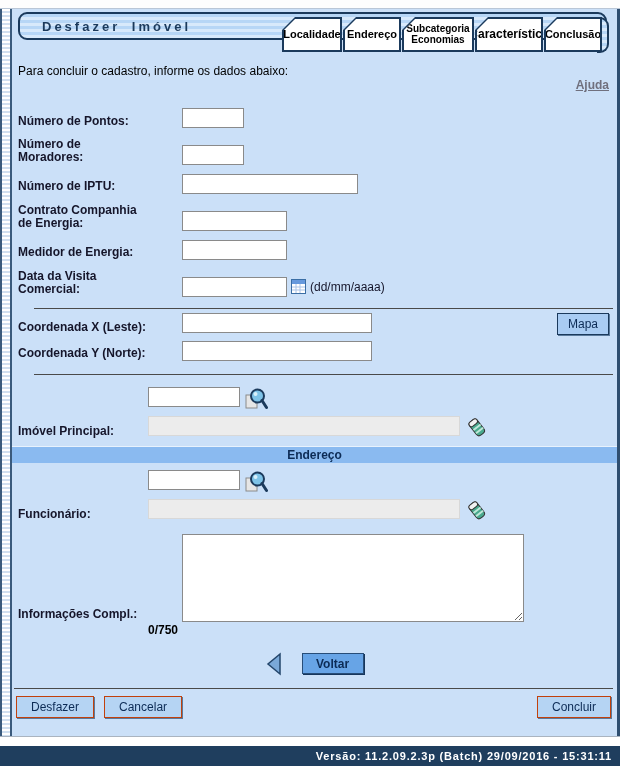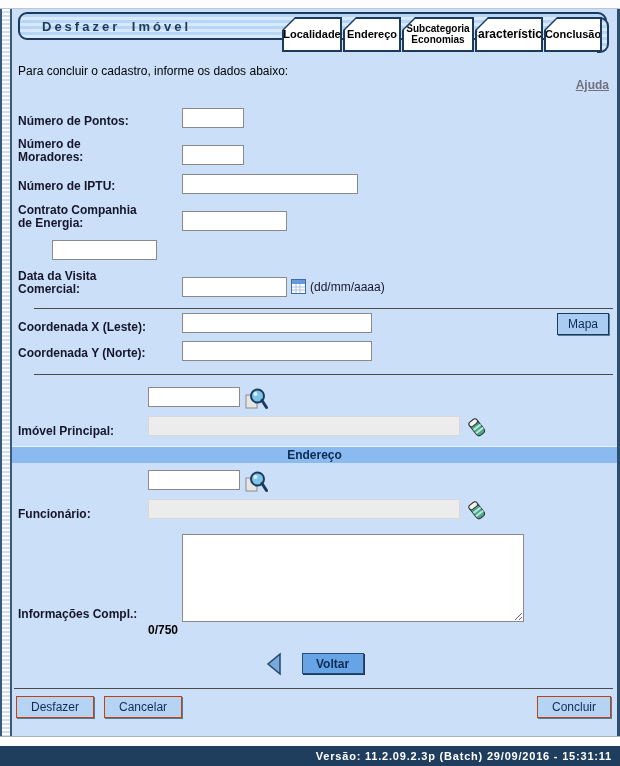--- a/index.html
+++ b/index.html
@@ -167,20 +167,21 @@
             <input class="txt w175" value="" style="">
           </div>
       </div>
       <div class="frow">
         <div class="flabel">Contrato Companhia de Energia:</div>
         <div class="fctrl">
             <input class="txt w105" value="" style="">
           </div>
       </div>
       <div class="frow">
+        <div class="flabel">Medidor de Energia:</div>
         <div class="fctrl">
             <input class="txt w105" value="" style="">
           </div>
       </div>
       <div class="frow">
         <div class="flabel">Data da Visita Comercial:</div>
         <div class="fctrl">
           <input class="txt w105" value="" style="">
           <span class="icon ml4 mt2">
               <svg width="15" height="15">

